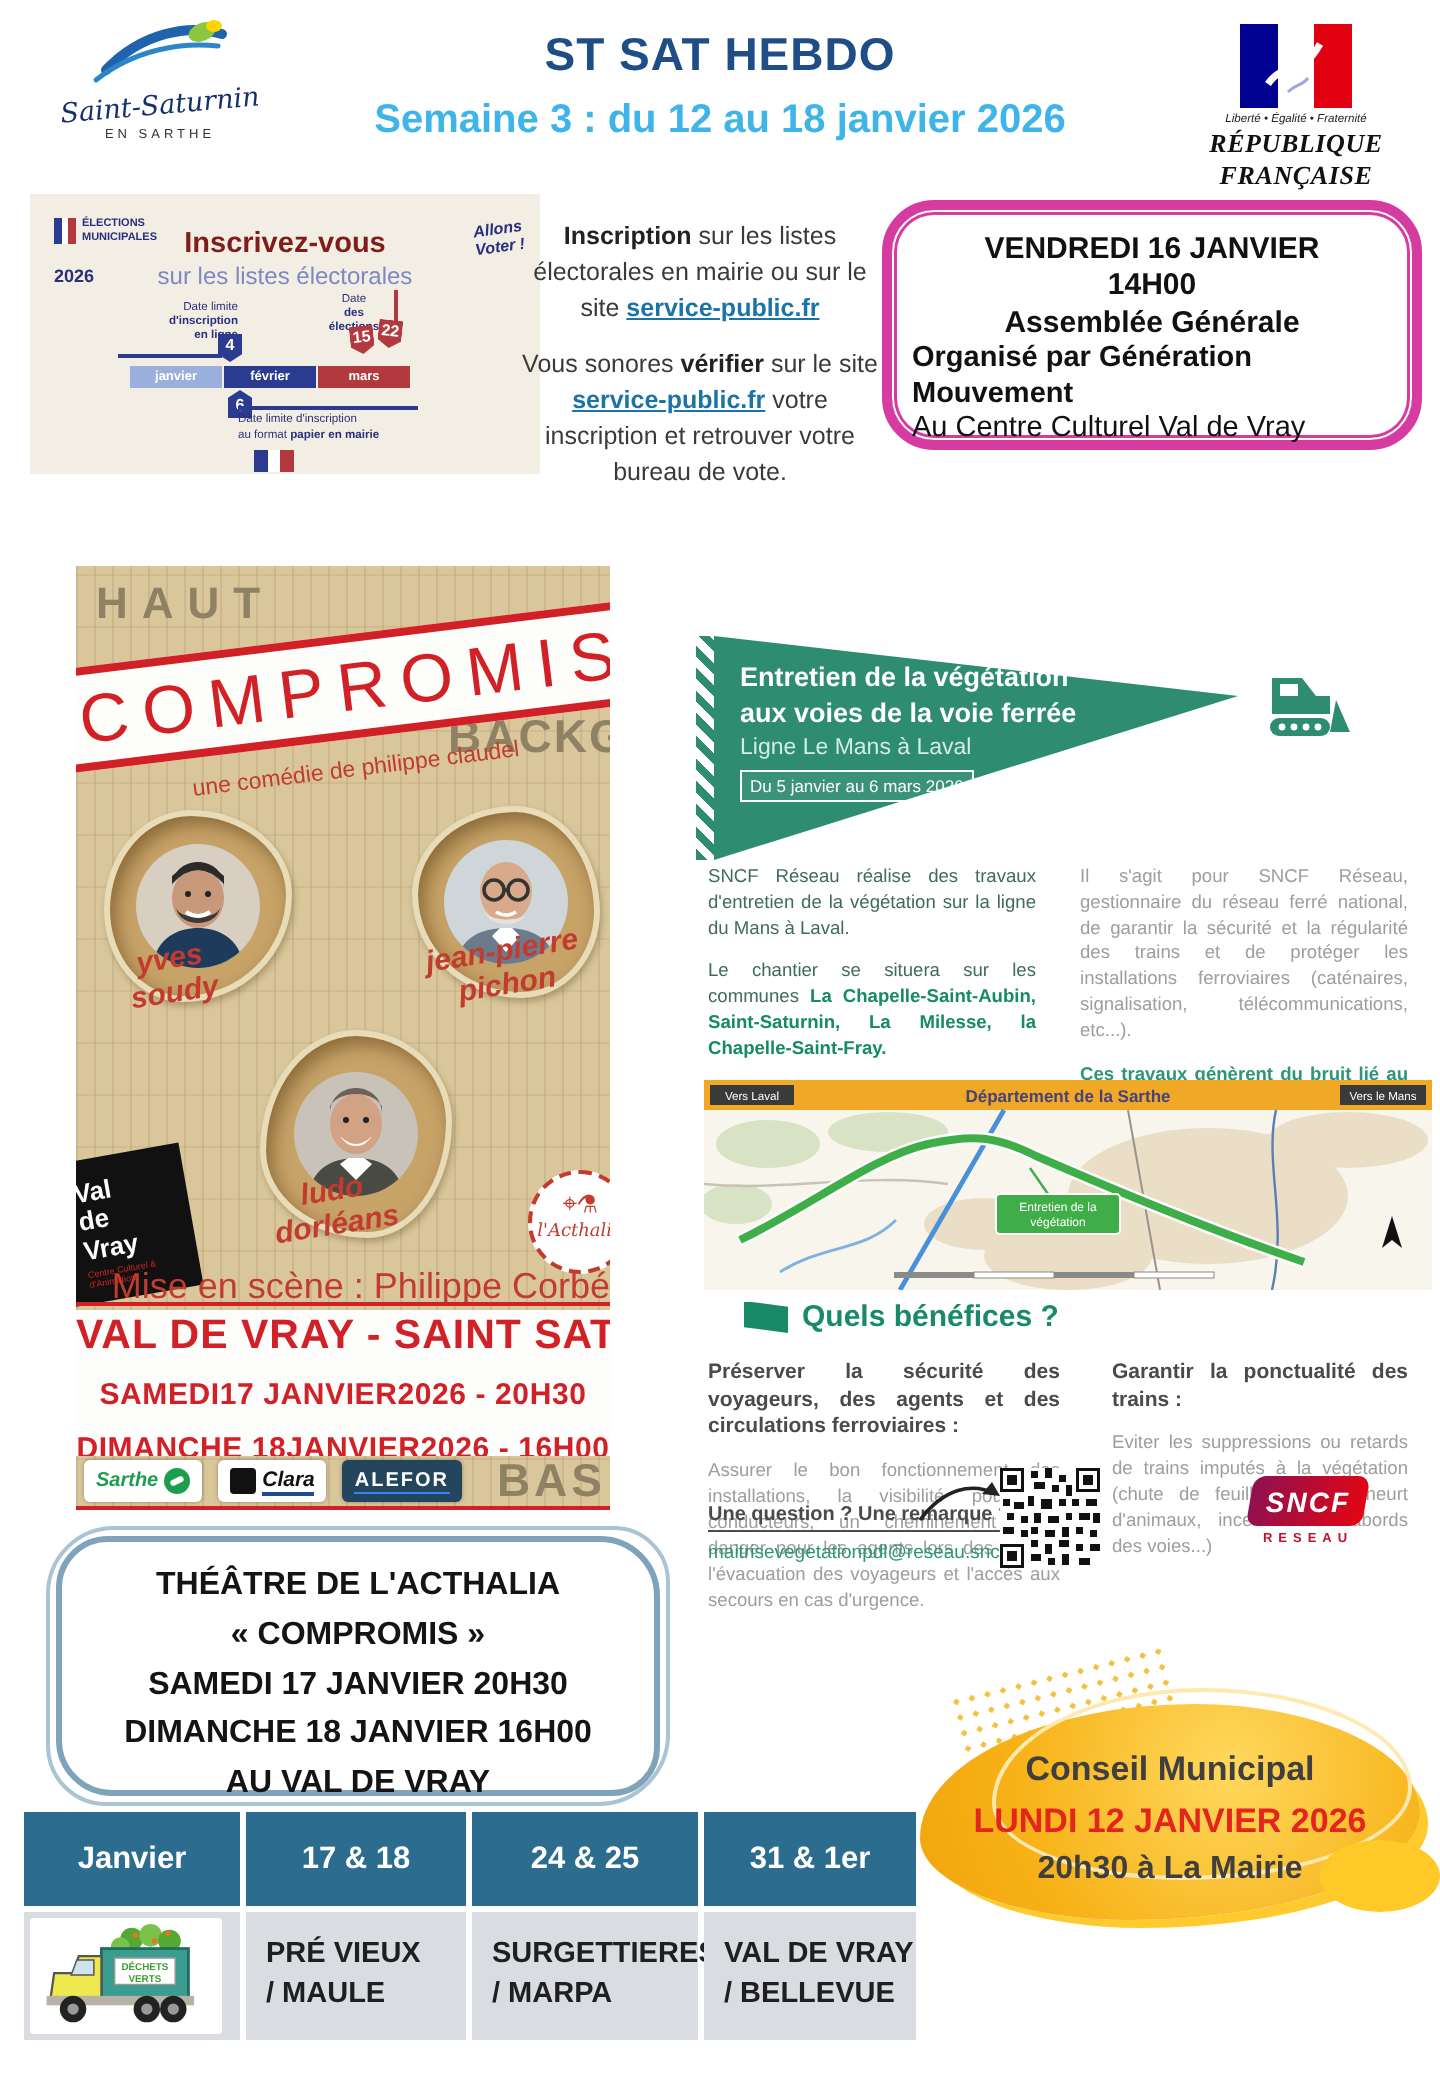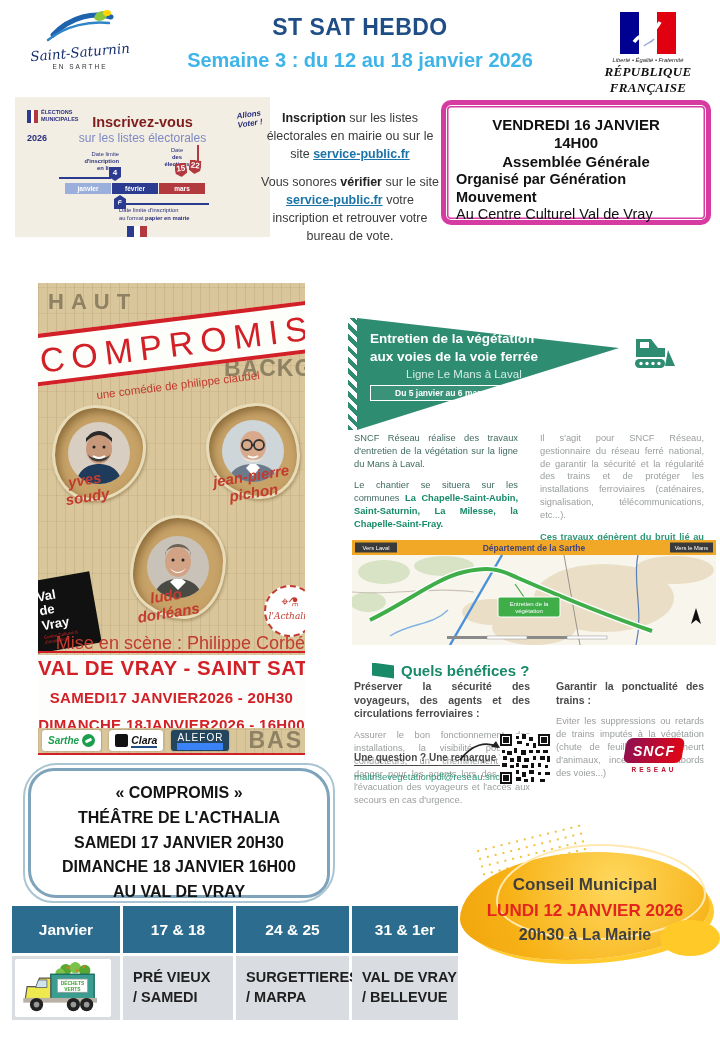--- a/index.html
+++ b/index.html
@@ -43,21 +43,21 @@
   .tl-paper { position:absolute; left:104px; top:110px; width:96px; font-size:5.8px; color:#2a2f7e; line-height:1.3; }
   .flag { display:inline-block; }
   .flag i { display:inline-block; height:100%; }
   .elec-flag-bottom { position:absolute; left:112px; top:126px; }
 
   .elec-text { position:absolute; left:260px; top:110px; width:180px; text-align:center; font-size:12.5px; color:#3a3a3a; line-height:1.42; }
   .elec-text p + p { margin-top:11px; }
   .elec-text b { color:#222; }
   .lnk { color:#1B74A8; font-weight:bold; text-decoration:underline; cursor:pointer; }
 
-  .pink-box { position:absolute; left:441px; top:100px; width:270px; height:125px; background:#fff; border:5px solid #D63BA2; border-radius:10px; padding:11px 8px 0 8px; box-shadow:0 0 0 1px #fff inset, 0 0 0 2.5px #D63BA2 inset; }
+  .pink-box { position:absolute; left:441px; top:100px; width:270px; height:125px; background:#fff; border:5px solid #D63BA2; border-radius:26px; padding:11px 8px 0 8px; box-shadow:0 0 0 1px #fff inset, 0 0 0 2.5px #D63BA2 inset; }
   .pink-box .c { text-align:center; font-size:15px; font-weight:bold; color:#111; line-height:1.22; }
   .pink-box .l { text-align:left; font-size:14.5px; color:#111; line-height:1.22; padding-left:2px; }
   .pink-box .l.b { font-weight:bold; }
 
   
   .poster { position:absolute; left:38px; top:283px; width:267px; height:472px; overflow:hidden;
     background-color:#D9C69B;
     background-image:repeating-linear-gradient(90deg, rgba(120,90,40,.13) 0 1px, transparent 1px 9px),
                      repeating-linear-gradient(0deg, transparent 0 25px, rgba(120,90,40,.09) 25px 26px); }
   .haut { position:absolute; left:10px; top:6px; font-size:22px; letter-spacing:7px; color:#8f8163; font-weight:bold; }
@@ -84,38 +84,38 @@
   .pdate { font-size:15px; font-weight:bold; line-height:1.1; letter-spacing:.3px;margin-top:10px; }
   .resa { font-size:10.8px; font-weight:bold; margin-top:2px; }
   .sponsors { position:absolute; left:0; top:445px; width:100%; height:25px; z-index:2; display:flex; align-items:center; gap:8px; padding-left:4px; }
   .chip { background:#fff; border-radius:3px; height:21px; display:flex; align-items:center; padding:0 6px; gap:3px; box-shadow:0 0 2px rgba(0,0,0,.3); }
   .chip .sw { width:13px; height:13px; border-radius:50%; background:#1d9e4f; position:relative; }
   .chip .sw::after { content:""; position:absolute; left:3px; top:5px; width:7px; height:3px; background:#fff; border-radius:2px; transform:rotate(-25deg); }
   .chip .sarthe-t { font-size:10px; font-weight:bold; font-style:italic; color:#1d9e4f; }
   .chip .clara-sq { width:13px; height:13px; background:#111; border-radius:2px; }
   .chip .clara-t { font-size:10.5px; font-weight:bold; font-style:italic; color:#111; border-bottom:2px solid #1F4D85; }
   .chip.alefor { background:#24455e; }
-  .chip .alefor-t { font-size:10px; font-weight:normal; color:#fff; letter-spacing:1px; border-bottom:7px solid #3b82f6; }
+  .chip .alefor-t { font-size:10px; font-weight:bold; color:#fff; letter-spacing:1px; border-bottom:1px solid #3b82f6; }
   .basprint { position:absolute; right:2px; top:444px; font-size:23px; font-weight:bold; color:#8f8163; letter-spacing:2px; z-index:1; }
 
   
   .sncf { position:absolute; left:340px; top:310px; width:376px; height:470px; background:#fff; }
   .sncf-hatch { position:absolute; left:8px; top:8px; width:9px; height:112px; background:repeating-linear-gradient(45deg,#2E8C70 0 4px,#fff 4px 8px); }
   .sncf-banner-text { position:absolute; left:30px; top:20px; z-index:2; color:#fff; }
   .sncf-banner-text .t { font-size:13.5px; font-weight:bold; line-height:1.3; }
-  .sncf-banner-text .l { font-size:11.5px; color:#d4ece3; margin-top:3px;margin-left:36px; }
-  .sncf-banner-text .d { display:inline-block; margin-top:5px; font-size:8.5px; font-weight:bold; border:1px solid #fff; padding:2px 24px; background:rgba(255,255,255,.06); }
+  .sncf-banner-text .l { font-size:11.5px; color:#d4ece3; margin-top:3px; }
+  .sncf-banner-text .d { display:inline-block; margin-top:5px; font-size:8.5px; font-weight:normal; border:1px solid #fff; padding:2px 4px; background:rgba(255,255,255,.06); }
   .sncf-cols { position:absolute; left:14px; top:122px; width:350px; display:flex; gap:22px; }
   .sncf-col { width:170px; font-size:9.3px; line-height:1.38; text-align:justify; }
   .sncf-col.left { color:#3F6A60; }
   .sncf-col.left b { color:#178A68; }
   .sncf-col.right { color:#9aa09c; }
   .sncf-col.right b { color:#2E9678; }
   .sncf-col p + p { margin-top:9px; }
-  .benefits-h { position:absolute; left:12px; top:352px; display:flex; align-items:center; gap:7px;padding-left:20px; }
+  .benefits-h { position:absolute; left:12px; top:340px; display:flex; align-items:center; gap:7px;padding-left:20px; }
   .benefit-flag { width:22px; height:16px; background:#188A68; clip-path:polygon(0 0,100% 18%,100% 100%,0 82%); }
   .benefits-h span { font-size:15px; font-weight:bold; color:#188A68; }
   .ben-cols { position:absolute; left:14px; top:370px; width:350px; display:flex; gap:26px; }
   .ben-col { width:176px; }
   .ben-col.r { width:148px; }
   .ben-title { font-size:10.5px; font-weight:bold; color:#4a4a4a; line-height:1.3; text-align:justify; }
   .ben-text { font-size:9.3px; color:#9aa09c; line-height:1.4; text-align:justify; margin-top:8px; }
   .question { position:absolute; left:14px; top:442px; }
   .question .q { font-size:10px; font-weight:bold; color:#4a4a4a; border-bottom:1px solid #4a4a4a; padding-bottom:2px; }
   .question .e { font-size:9.5px; color:#2E9678; margin-top:5px; }
@@ -424,22 +424,22 @@
     </svg>
     <div class="sncf-logo">
       <div class="box">
           <span>SNCF</span>
         </div>
       <div class="reseau">RESEAU</div>
     </div>
   </div>
 
   <div class="theatre">
+    <div>THÉÂTRE DE L'ACTHALIA</div>
     <div>« COMPROMIS »</div>
-    <div>THÉÂTRE DE L'ACTHALIA</div>
     <div>SAMEDI 17 JANVIER 20H30</div>
     <div>DIMANCHE 18 JANVIER 16H00</div>
     <div>AU VAL DE VRAY</div>
   </div>
 
   <div class="conseil">
     <div class="dots"></div>
     <div class="blob"></div>
     <div class="ring"></div>
     <div class="bump"></div>
@@ -477,21 +477,21 @@
             <circle cx="17" cy="45" r="3" fill="#999"></circle>
           <circle cx="56" cy="45" r="7" fill="#222"></circle>
             <circle cx="56" cy="45" r="3" fill="#999"></circle>
           <circle cx="70" cy="45" r="7" fill="#222"></circle>
             <circle cx="70" cy="45" r="3" fill="#999"></circle>
         </svg>
       </div>
     </div>
     <div class="c">
         <span>PRÉ VIEUX</span>
-        <span>/ SAMEDI</span>
+        <span>/ MAULE</span>
       </div>
     <div class="c">
         <span>SURGETTIERES</span>
         <span>/ MARPA</span>
       </div>
     <div class="c">
         <span>VAL DE VRAY</span>
         <span>/ BELLEVUE</span>
       </div>
   </div>

